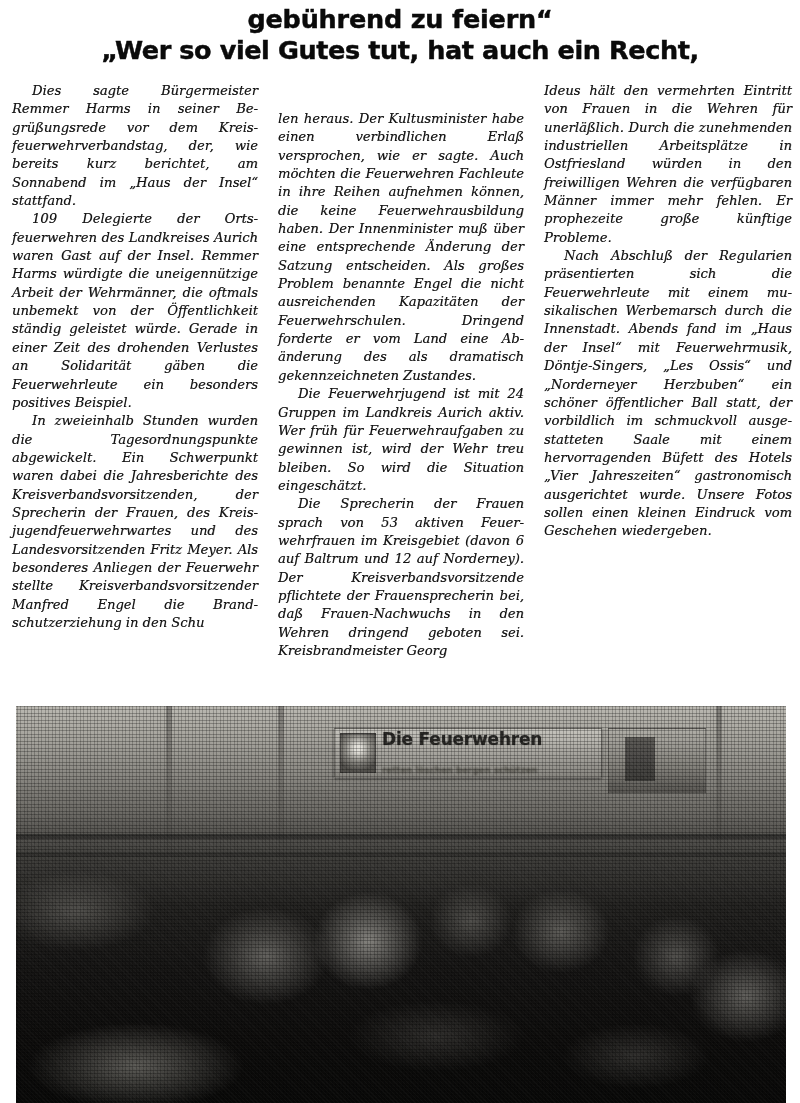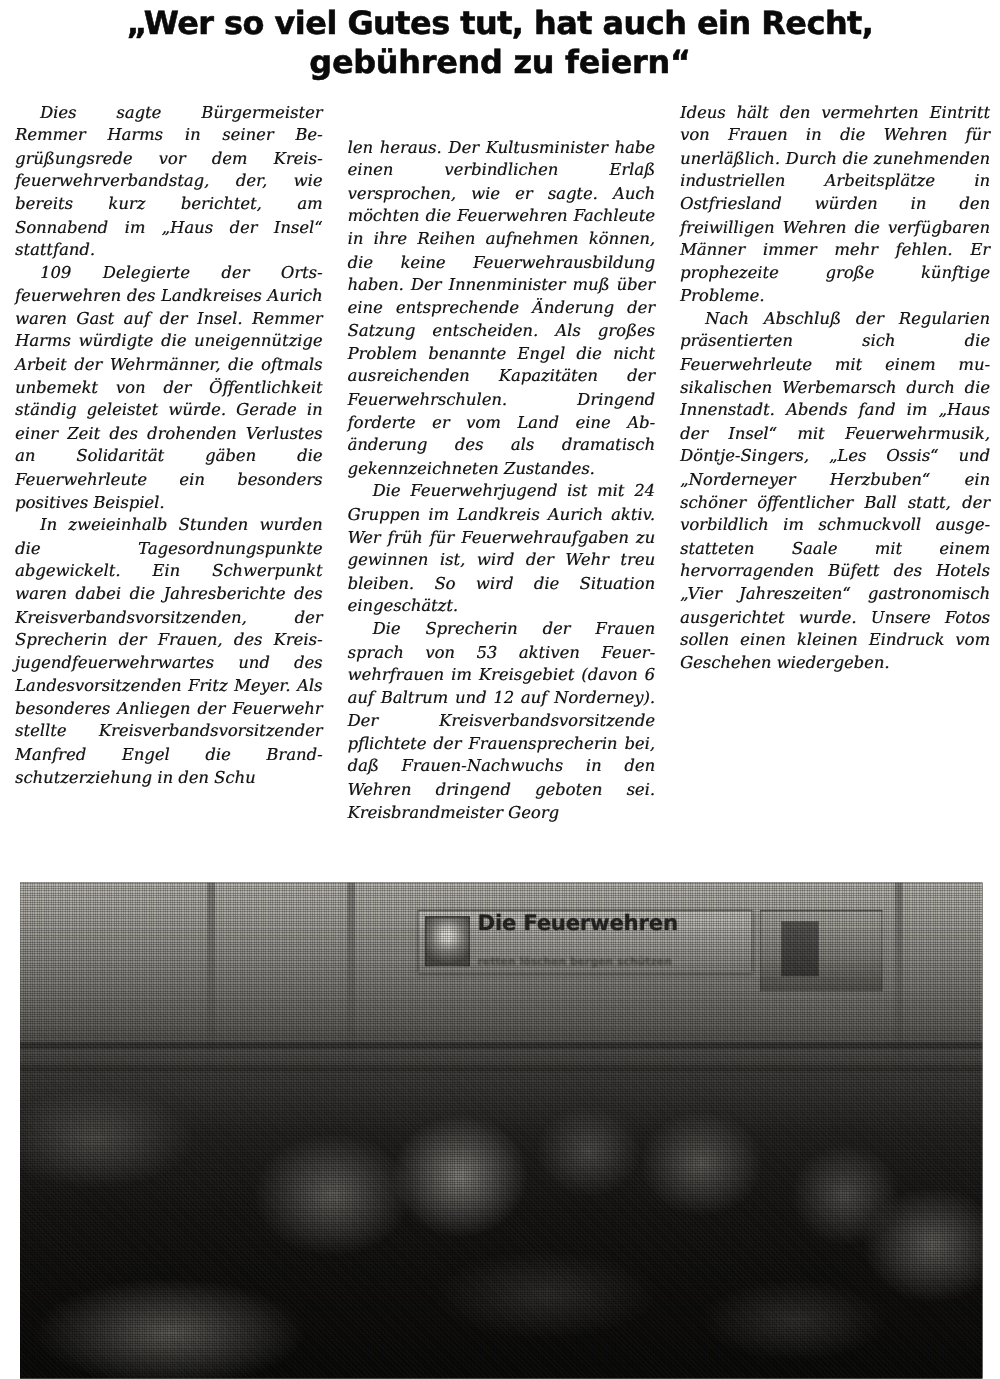--- a/index.html
+++ b/index.html
@@ -209,22 +209,22 @@
     left: 0;
     width: 770px;
     height: 5px;
     background: rgba(10,10,10,0.42);
   }
 </style>
 </head>
 <body>
 
 <div class="headline">
+  <span class="hl-line hl-line-2">gebührend zu feiern“</span>
   <span class="hl-line hl-line-1">„Wer so viel Gutes tut, hat auch ein Recht,</span>
-  <span class="hl-line hl-line-2">gebührend zu feiern“</span>
 </div>
 
 <div class="columns">
 
   <div class="col col-1">
     <p class="para">Dies sagte Bürgermeister Remmer Harms in seiner Be­grüßungsrede vor dem Kreis­feuerwehrverbandstag, der, wie bereits kurz berichtet, am Sonnabend im „Haus der In­sel“ stattfand.</p>
     <p class="para">109 Delegierte der Orts­feuerwehren des Landkreises Aurich waren Gast auf der Insel. Remmer Harms würdig­te die uneigennützige Arbeit der Wehrmänner, die oftmals unbemekt von der Öffentlich­keit ständig geleistet würde. Gerade in einer Zeit des dro­henden Verlustes an Solidari­tät gäben die Feuerwehrleute ein besonders positives Bei­spiel.</p>
     <p class="para">In zweieinhalb Stunden wurden die Tagesordnungs­punkte abgewickelt. Ein Schwerpunkt waren dabei die Jahresberichte des Kreisver­bandsvorsitzenden, der Spre­cherin der Frauen, des Kreis­jugendfeuerwehrwartes und des Landesvorsitzenden Fritz Meyer. Als besonderes Anlie­gen der Feuerwehr stellte Kreisverbandsvorsitzender Manfred Engel die Brand­schutzerziehung in den Schu­</p>
   </div>
 

